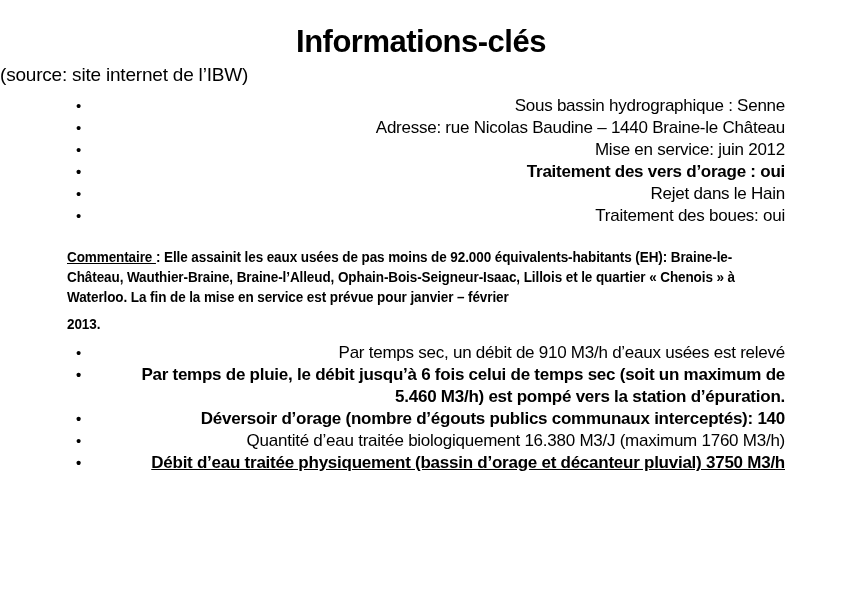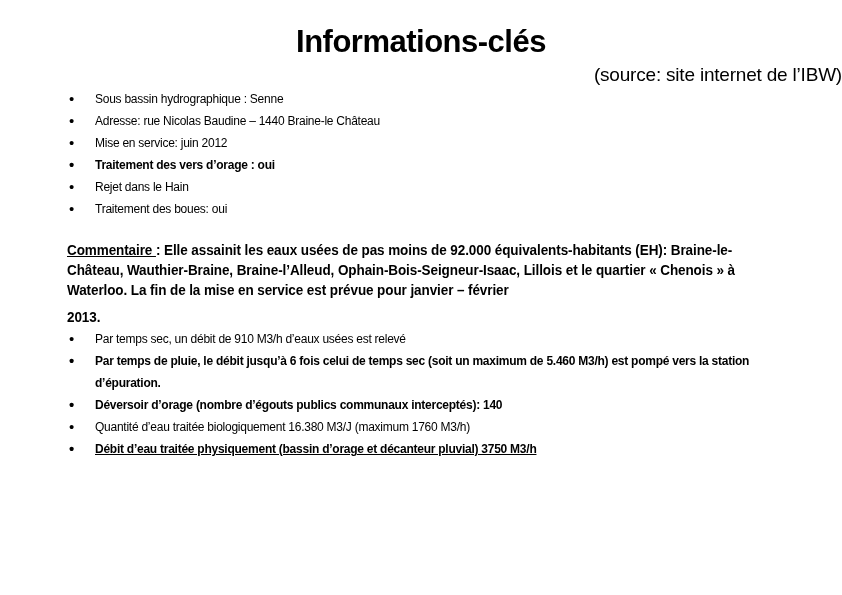--- a/index.html
+++ b/index.html
@@ -21,31 +21,32 @@
   }
   .title {
     margin: 0;
     text-align: center;
     font-size: 31px;
     font-weight: 700;
     line-height: 40px;
     letter-spacing: -0.5px;
   }
   .subtitle {
-    text-align: right;
+    text-align: left;
     font-size: 19px;
     line-height: 26px;
     letter-spacing: -0.2px;
   }
   ul.bullets {
     list-style: none;
-    margin: 0;
+    margin: 7px;
     padding: 0 50px 0 67px;
-    font-size: 12px;
+    font-size: 17px;
     letter-spacing: -0.25px;
+    text-align: right;
   }
   ul.bullets li {
     position: relative;
     padding-left: 28px;
     line-height: 22px;
   }
   ul.bullets li::before {
     content: "\2022";
     position: absolute;
     left: 2px;

